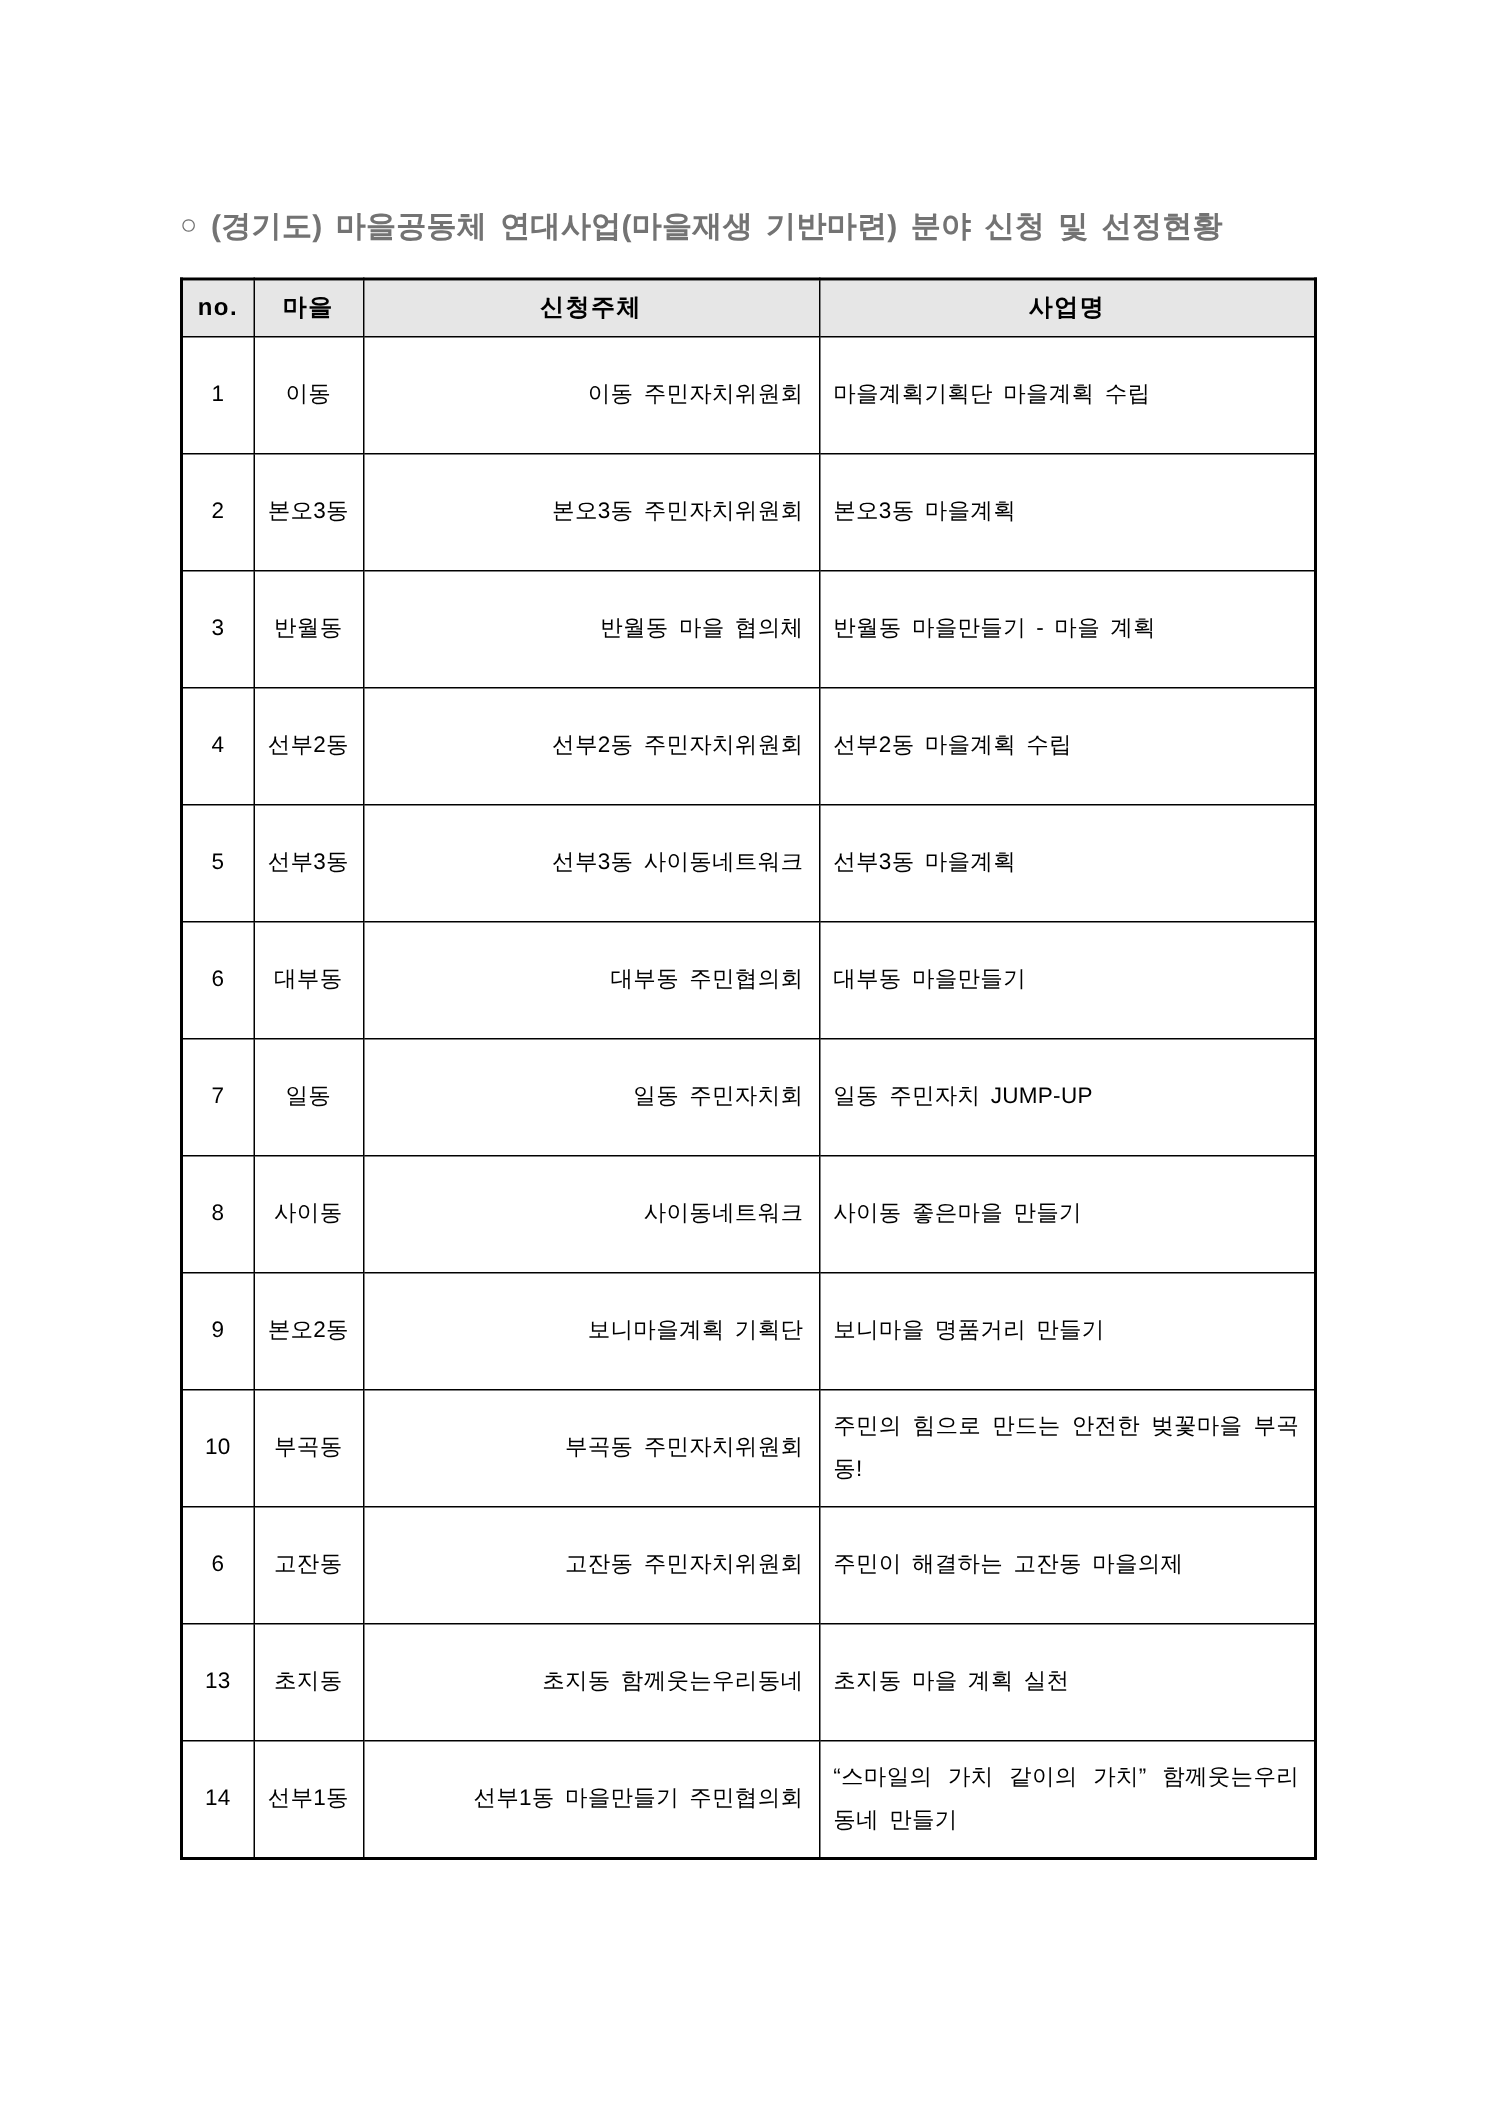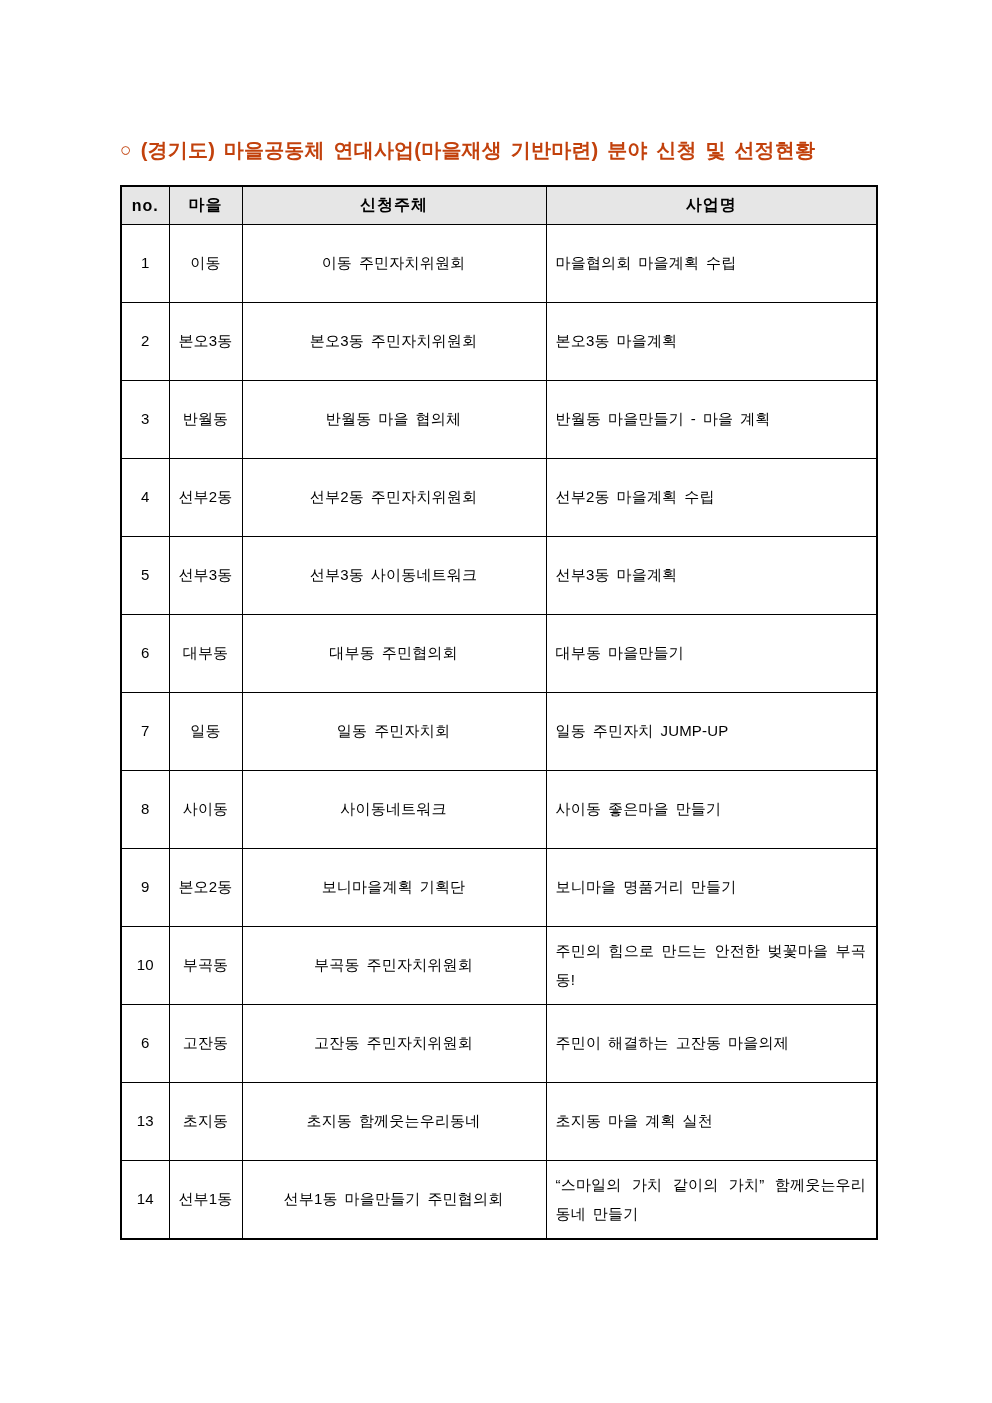--- a/index.html
+++ b/index.html
@@ -20,21 +20,21 @@
     height: 1403px;
     padding: 137px 115px 0 120px;
   }
   .title {
     margin: 0 0 21px 0;
     font-size: 20px;
     font-weight: bold;
     letter-spacing: 0.2px;
     word-spacing: 3px;
     white-space: nowrap;
-    color: #c2410c;
+    color: #737373;
   }
   .title .bullet {
     display: inline-block;
     margin-right: 9px;
     font-weight: normal;
     font-size: 19px;
     transform: translateY(-1px);
   }
   table.status-table {
     width: 756px;
@@ -65,21 +65,21 @@
   }
   table.status-table td {
     height: 77px;
     font-size: 15px;
     line-height: 1.9;
     word-spacing: 2.5px;
     letter-spacing: 0.2px;
     background: #ffffff;
   }
   td.cell-center { text-align: center; padding: 0 2px; }
-  td.cell-left   { text-align: center;  padding: 0 10px 0 9px; }
+  td.cell-left   { text-align: right;  padding: 0 10px 0 9px; }
   td.cell-justify{ text-align: justify; padding: 0 10px 0 9px; }
 </style>
 </head>
 <body>
 
 <div class="page">
 
   <h1 class="title">
     <span class="bullet">○</span><span>(경기도) 마을공동체 연대사업(마을재생 기반마련) 분야 신청 및 선정현황</span>
   </h1>
@@ -97,21 +97,21 @@
         <th>마을</th>
         <th>신청주체</th>
         <th>사업명</th>
       </tr>
     </thead>
     <tbody>
         <tr>
           <td class="cell-center">1</td>
           <td class="cell-center">이동</td>
           <td class="cell-left">이동 주민자치위원회</td>
-          <td class="cell-justify">마을협의회 마을계획 수립</td>
+          <td class="cell-justify">마을계획기획단 마을계획 수립</td>
         </tr>
         <tr>
           <td class="cell-center">2</td>
           <td class="cell-center">본오3동</td>
           <td class="cell-left">본오3동 주민자치위원회</td>
           <td class="cell-justify">본오3동 마을계획</td>
         </tr>
         <tr>
           <td class="cell-center">3</td>
           <td class="cell-center">반월동</td>

